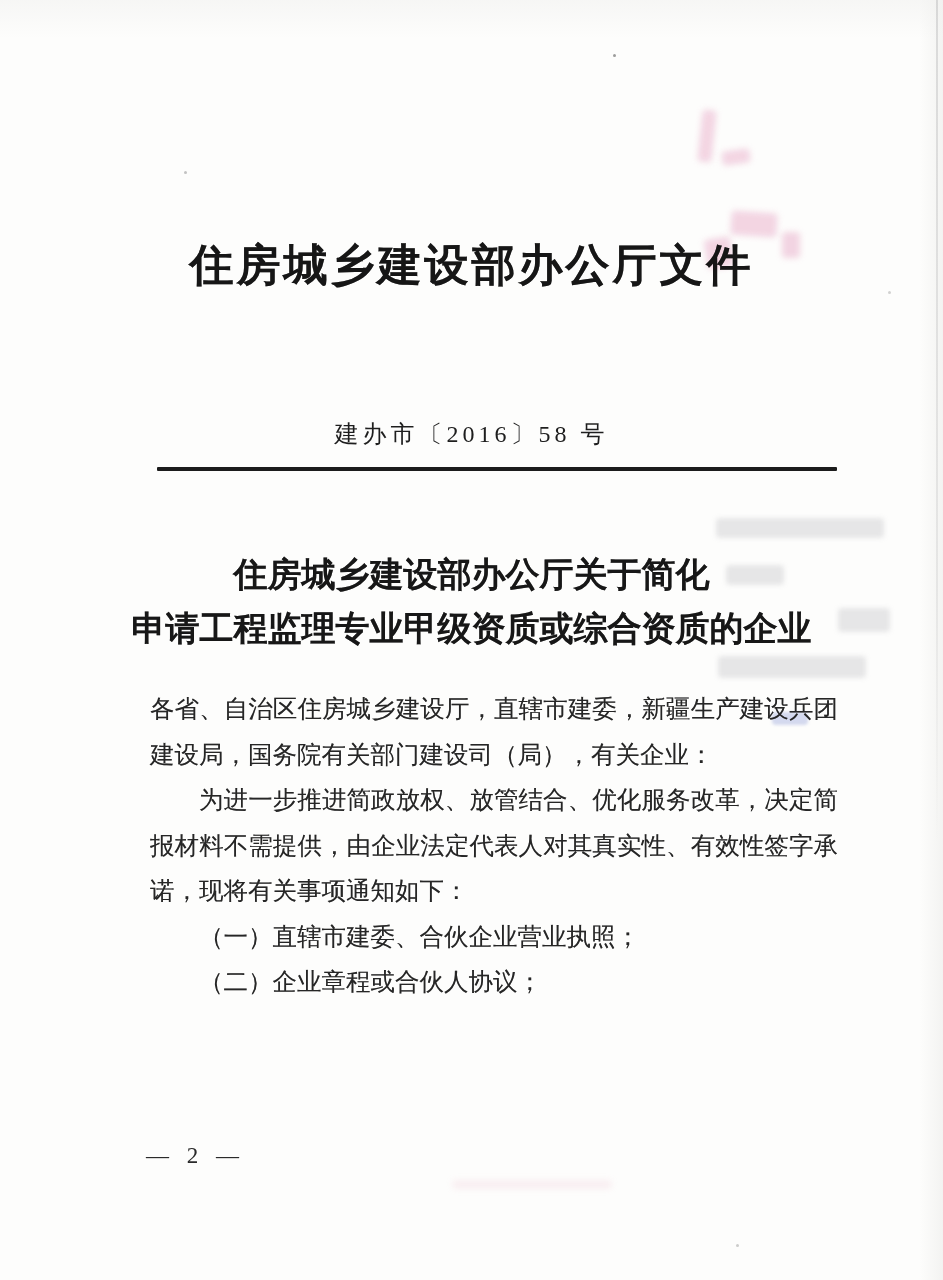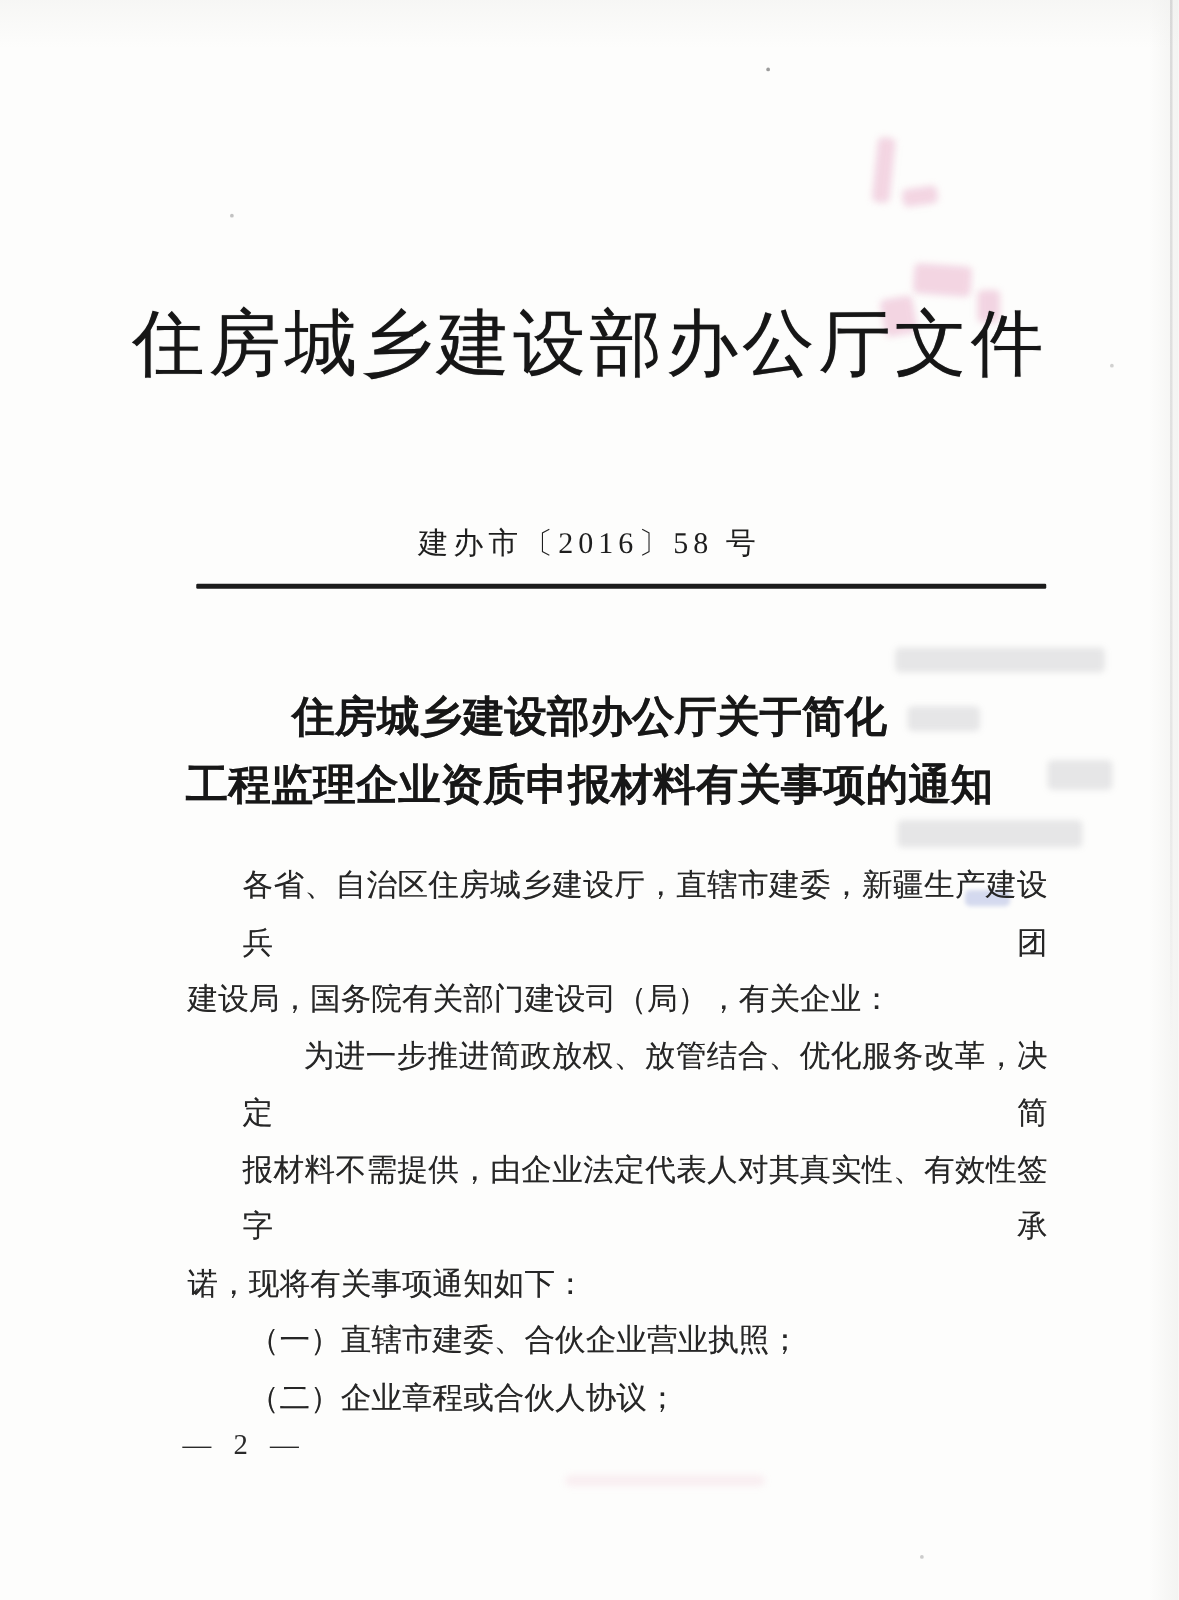--- a/index.html
+++ b/index.html
@@ -23,21 +23,21 @@
   .artifact{position:absolute;border-radius:4px;pointer-events:none;}
   .pink{background:rgba(219,120,165,.30);filter:blur(3px);}
   .graymark{background:rgba(110,112,122,.16);filter:blur(2.5px);}
   .bluemark{background:rgba(90,110,200,.25);filter:blur(1.5px);}
   .speck{position:absolute;width:3px;height:3px;border-radius:50%;background:rgba(60,60,60,.5);}
   .smudge{position:absolute;background:rgba(228,150,175,.14);filter:blur(3px);border-radius:6px;}
   
   .ink{color:#222;}
   .header-title{
     position:absolute;top:236px;left:0;right:0;text-align:center;
-    font-size:58px;font-weight:400;letter-spacing:3px;color:#161616;
+    font-size:44px;font-weight:700;letter-spacing:3px;color:#161616;
     text-shadow:0 0 .6px rgba(0,0,0,.55);
     white-space:nowrap;
   }
   .doc-number{
     position:absolute;top:418px;left:0;right:0;text-align:center;
     font-size:24px;letter-spacing:4px;color:#1e1e1e;
     white-space:nowrap;
   }
   .rule{
     position:absolute;top:467px;left:157px;width:680px;height:4px;
@@ -50,21 +50,21 @@
     white-space:nowrap;
   }
   .body-block{
     position:absolute;top:686px;left:150px;width:688px;
     font-size:24.5px;color:#262626;
     text-shadow:0 0 .4px rgba(0,0,0,.35);
   }
   .bline{line-height:45.5px;white-space:nowrap;}
   .bline.full{
     white-space:normal;
-    text-align:justify;text-align-last:justify;margin-left:44px;
+    text-align:justify;text-align-last:justify;
   }
   .bline.indent{text-indent:49px;}
   .page-num{
     position:absolute;top:1143px;left:146px;
     font-size:23px;letter-spacing:3px;color:#2a2a2a;
     word-spacing:6px;white-space:nowrap;
   }
 </style>
 </head>
 <body>
@@ -93,21 +93,21 @@
   <div class="speck" style="left:736px;top:1244px;opacity:.5;"></div>
 
   <div class="header-title">住房城乡建设部办公厅文件</div>
 
   <div class="doc-number">建办市〔2016〕58 号</div>
 
   <div class="rule"></div>
 
   <div class="doc-title">
     <div>住房城乡建设部办公厅关于简化</div>
-    <div>工程监理企业资质申报材料有关事项的通知</div>
+    <div>申请工程监理专业甲级资质或综合资质的企业</div>
   </div>
 
   <div class="body-block ink">
     <div class="bline full">各省、自治区住房城乡建设厅，直辖市建委，新疆生产建设兵团</div>
     <div class="bline">建设局，国务院有关部门建设司（局），有关企业：</div>
     <div class="bline full indent">为进一步推进简政放权、放管结合、优化服务改革，决定简</div>
     <div class="bline full">报材料不需提供，由企业法定代表人对其真实性、有效性签字承</div>
     <div class="bline">诺，现将有关事项通知如下：</div>
     <div class="bline indent">（一）直辖市建委、合伙企业营业执照；</div>
     <div class="bline indent">（二）企业章程或合伙人协议；</div>

